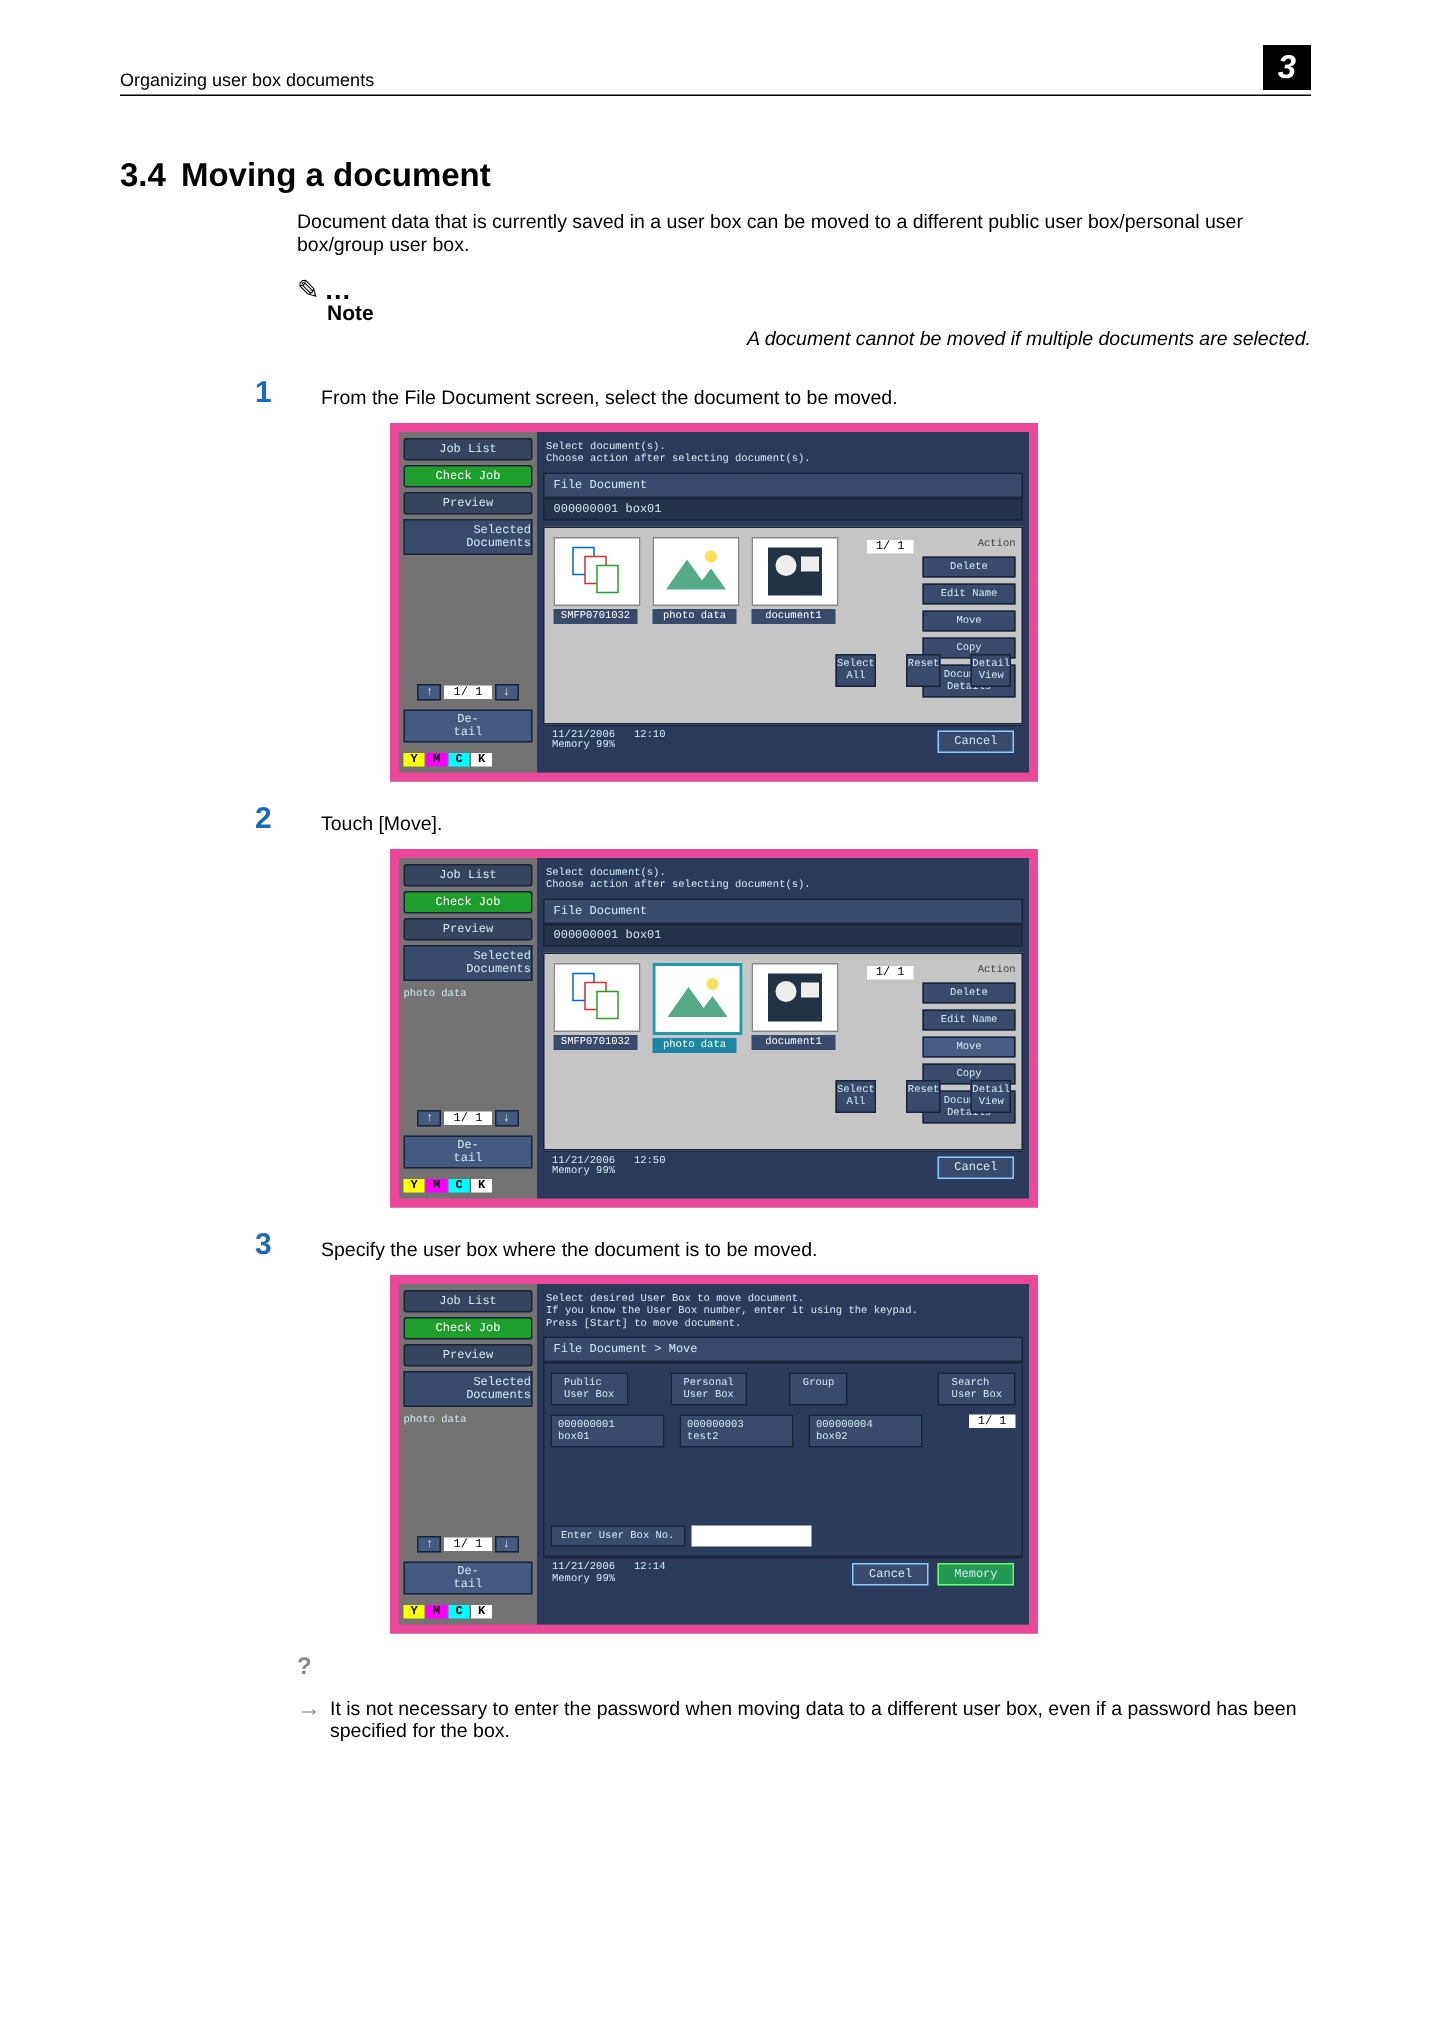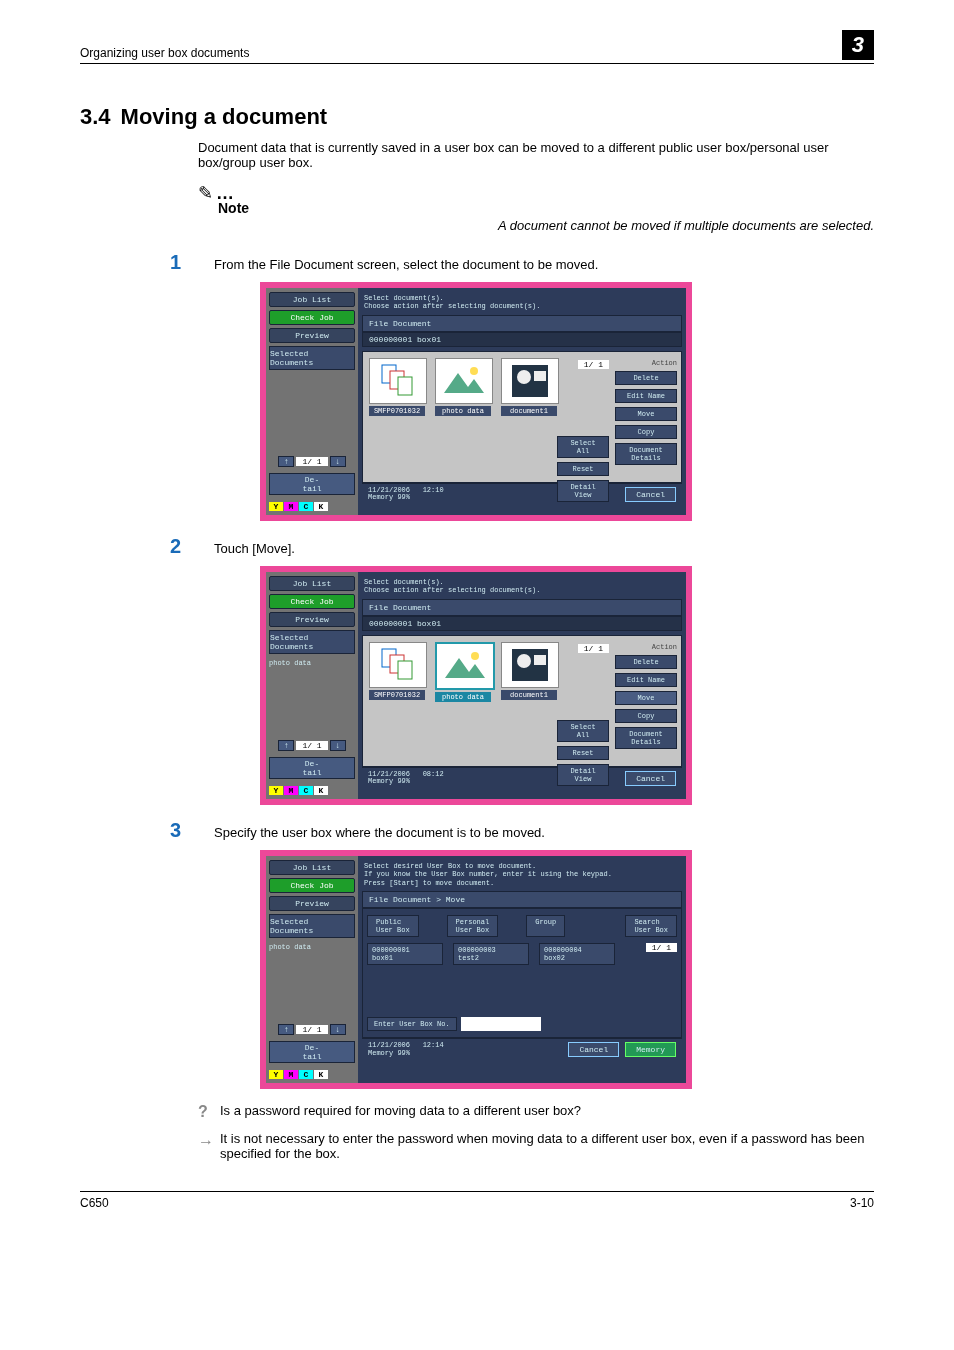--- a/index.html
+++ b/index.html
@@ -75,21 +75,21 @@
     display:flex; flex-direction:column; gap:3px;
     box-sizing:border-box;
   }
   .main { flex:1; padding: 4px 4px 2px 4px; background:#2d3b5a; box-sizing:border-box;}
   .sb-btn {
     background: #465a80; border:1px solid #1a2438; text-align:center;
     padding:2px 0; border-radius:2px;
   }
   .sb-btn.check { background:#1e9e2a; color:#fff; }
   .sb-btn.dark { background:#36445e;}
-  .sb-label { background:#3a4a6b; border:1px solid #1a2438; text-align:left; padding:2px 0;}
+  .sb-label { background:#3a4a6b; border:1px solid #1a2438; text-align:right; padding:2px 0;}
   .sb-sel { font-size:7px; color:#cfeaf0; min-height:76px; padding:2px 0;}
   .pager { display:flex; gap:2px; align-items:center; justify-content:center; margin-top:auto;}
   .pager .pbtn{ background:#465a80;border:1px solid #1a2438;width:14px;text-align:center;}
   .pager .pval{ background:#fff;color:#000;padding:0 6px;}
   .tiny-btn { background:#465a80;border:1px solid #1a2438;text-align:center;padding:1px 4px;margin-top:3px;}
   .ymck { display:flex; gap:1px; margin-top:4px;}
   .ymck span{ width:14px;text-align:center;color:#000;font-weight:bold;}
   .ymck .y{background:#ff0;} .ymck .m{background:#f0f;} .ymck .c{background:#0ff;} .ymck .k{background:#fff;}
 
   .top-text { font-size:7px; padding:2px 0 4px 2px; line-height:1.2;}
@@ -103,21 +103,21 @@
   .thumb { width:56px; text-align:center;}
   .tpic { width:56px; height:44px; background:#fff; border:1px solid #888; display:flex;align-items:center;justify-content:center; overflow:hidden;}
   .tpic.sel { border:2px solid #29a;}
   .tname { background:#1b87a3; color:#fff; font-size:7px; padding:1px 0; margin-top:2px;}
   .tname.plain { background:#3a4a6b;}
   .svgdoc{width:40px;height:36px;}
   .right-col { position:absolute; right:4px; top:4px; width:62px; display:flex; flex-direction:column; gap:4px;}
   .rc-label { text-align:right; font-size:7px; color:#444; padding-top:3px;}
   .rc-btn { background:#3a4a6b; color:#cfeaf0; border:1px solid #1a2438; text-align:center; padding:2px 0; font-size:7px;}
   .rc-btn.action{ background:#495c82;}
-  .bottom-btns { position:absolute; right:72px; top:84px; width:52px; display:flex;flex-direction:column;gap:4px;}
+  .bottom-btns { position:absolute; right:72px; top:84px; width:52px; display:flex;flex-direction:row;gap:20px;}
   .page-ind { position:absolute; top:8px; right:72px; background:#fff;color:#000;padding:0 6px;font-size:8px;}
   .footerbar { display:flex; justify-content:space-between; align-items:center; padding:3px 6px; border-top:1px solid #1a2438;}
   .fb-left{font-size:7px;line-height:1.1;}
   .fb-btn { background:#3a4a6b;border:1px solid #8cf;padding:2px 10px;}
   .fb-btn.start{background:#295;border-color:#6f6;}
   
   .cat-row{margin:6px 4px;display:flex;gap:28px;}
   .cat-btn{background:#3a4a6b;border:1px solid #1a2438;padding:2px 8px;font-size:7px;}
   .box-row{margin:4px;display:flex;gap:10px;}
   .box-btn{background:#3a4a6b;border:1px solid #1a2438;width:66px;padding:2px 4px;font-size:7px;text-align:left;}
@@ -324,21 +324,21 @@
               <div class="rc-btn" style="white-space:pre;">Select
 All</div>
               <div class="rc-btn">Reset</div>
               <div class="rc-btn" style="white-space:pre;">Detail
 View</div>
             </div>
           </div>
           <div class="footerbar">
             <div class="fb-left">
               <span>11/21/2006</span>&nbsp;&nbsp;
-              <span>08:12</span><br>
+              <span>12:50</span><br>
               <span>Memory      99%</span>
             </div>
             <div class="fb-btn">Cancel</div>
           </div>
         </div>
       </div>
     </div>
   </div>
 
   <div class="step">
@@ -416,25 +416,20 @@
               <div class="fb-btn start">Memory</div>
             </div>
           </div>
         </div>
       </div>
     </div>
   </div>
 
   <div class="qa">
     <div class="qa-icon">?</div>
-    <div>Is a password required for moving data to a different user box?</div>
   </div>
   <div class="qa">
     <div class="qa-icon">→</div>
     <div>It is not necessary to enter the password when moving data to a different user box, even if a password has been specified for the box.</div>
   </div>
 
-  <div class="footer">
-    <span>C650</span>
-    <span>3-10</span>
-  </div>
 
 </div>
 
 </body></html>

